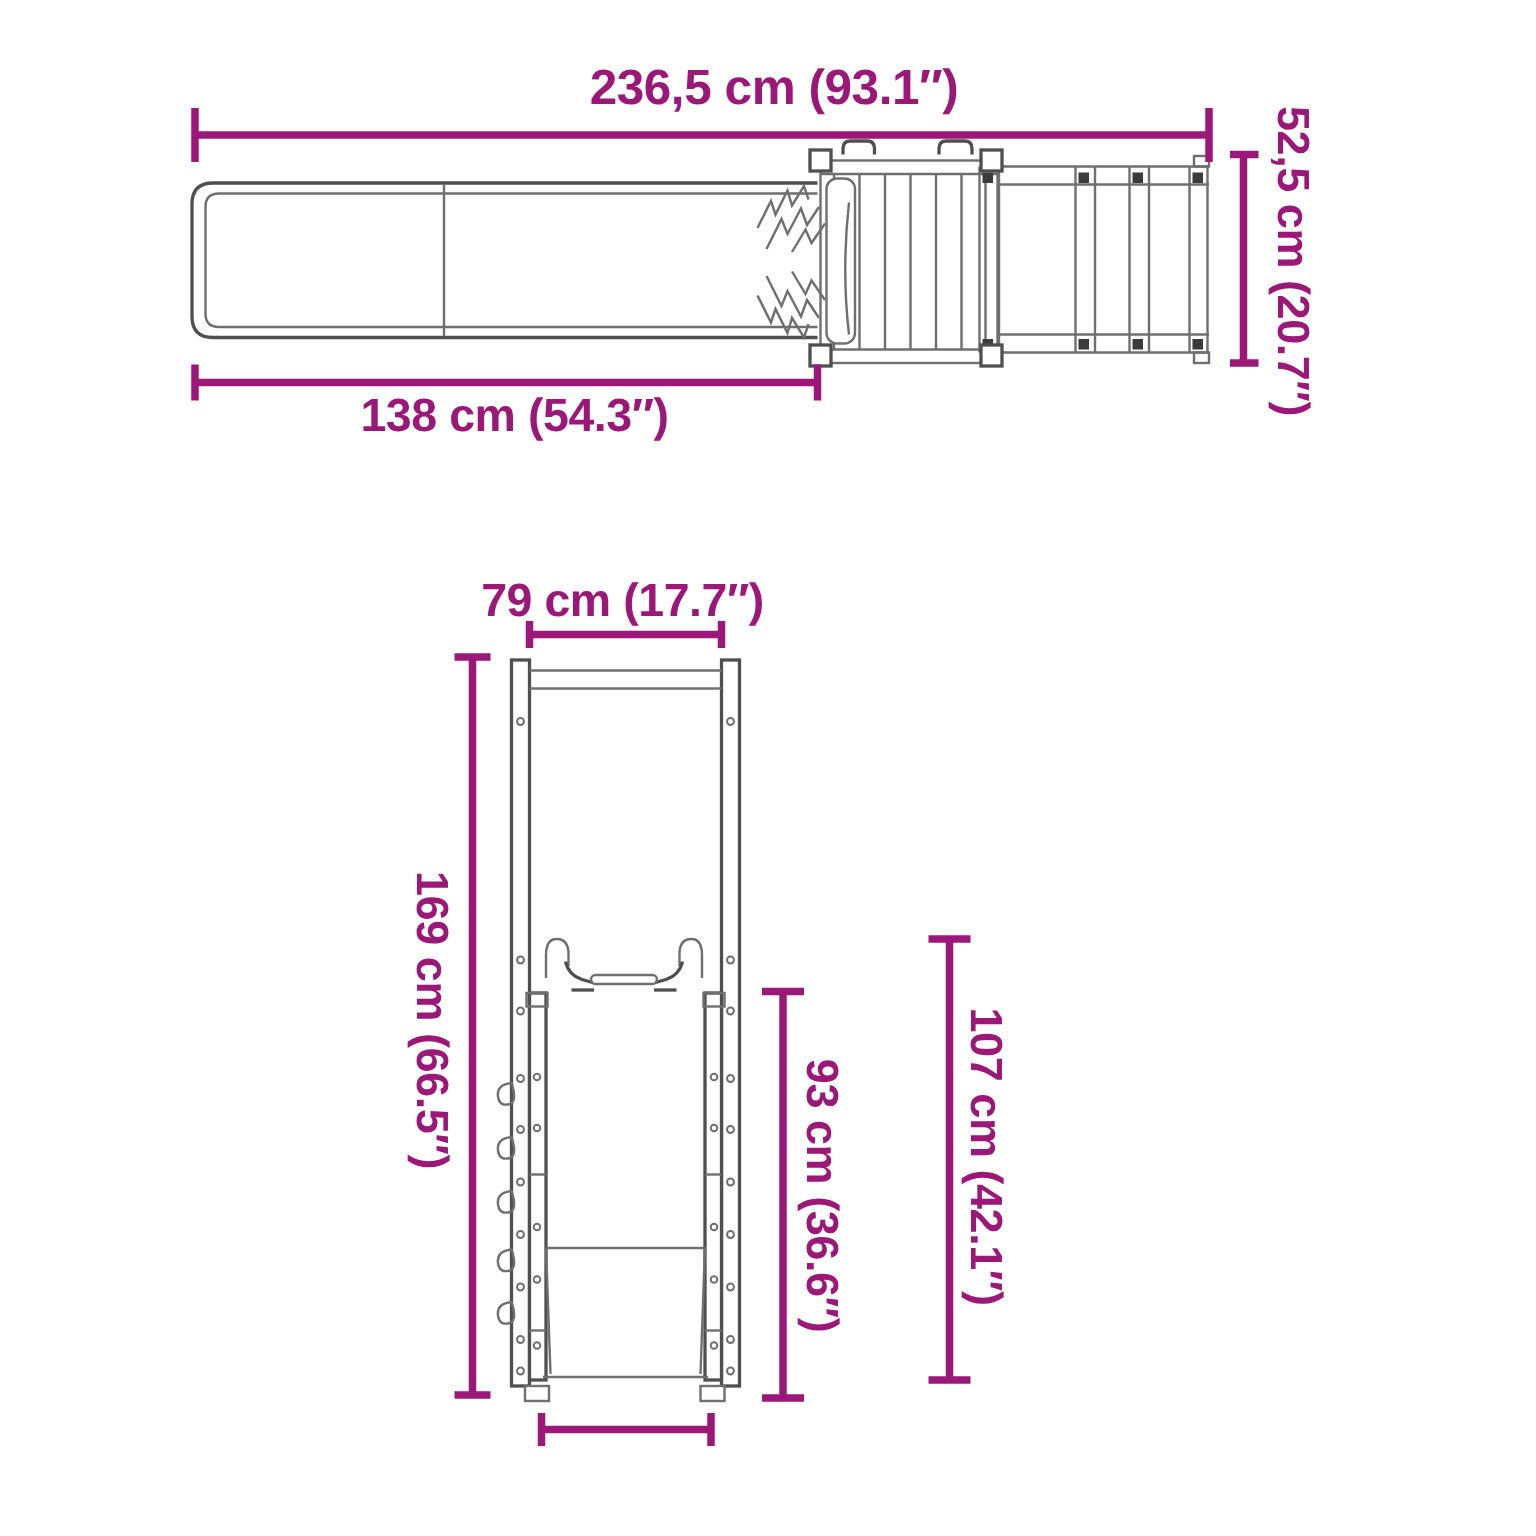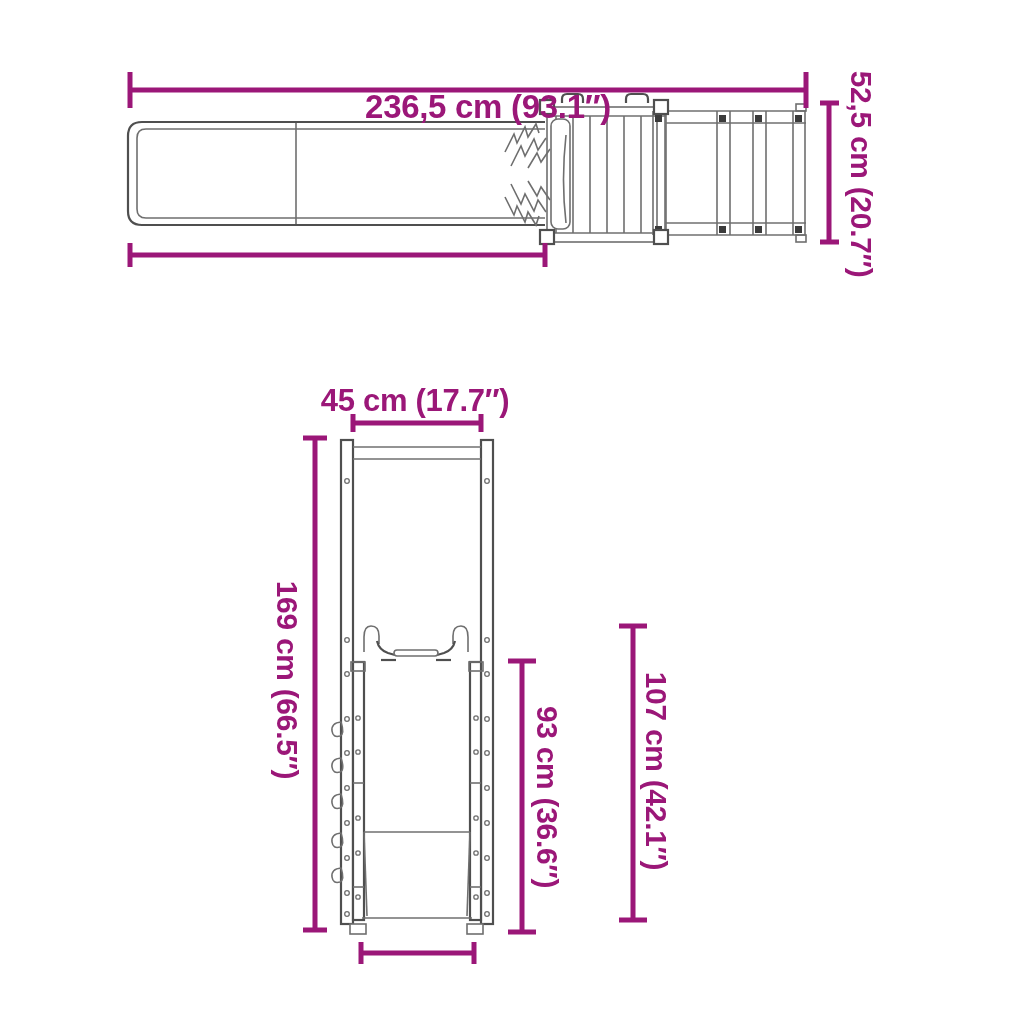--- a/index.html
+++ b/index.html
@@ -220,26 +220,27 @@
       <line class="dim" x1="633" y1="626" x2="633" y2="920"></line>
       <line class="dim" x1="619" y1="626" x2="647" y2="626"></line>
       <line class="dim" x1="619" y1="920" x2="647" y2="920"></line>
 
       <line class="dim" x1="361" y1="953" x2="474" y2="953"></line>
       <line class="dim" x1="361" y1="942" x2="361" y2="964"></line>
       <line class="dim" x1="474" y1="942" x2="474" y2="964"></line>
     </g>
   </svg>
 
-  <div class="lbl big" style="left:488px;top:58px;margin-top:48px;">236,5 cm (93.1″)</div>
+  <div class="lbl big" style="left:516px;top:58px;">236,5 cm (93.1″)</div>
 
   <div class="lbl v" style="left:861px;top:174px;">52,5 cm (20.7″)</div>
 
-
-  <div class="lbl h" style="left:415px;top:400px;">45 cm (17.7″)</div>
+  <div class="lbl h" style="left:343px;top:277px;">138 cm (54.3″)</div>
+
+  <div class="lbl h" style="left:415px;top:400px;">79 cm (17.7″)</div>
 
   <div class="lbl v" style="left:287px;top:680px;">169 cm (66.5″)</div>
 
   <div class="lbl v" style="left:547px;top:797px;">93 cm (36.6″)</div>
 
   <div class="lbl v" style="left:656px;top:771px;">107 cm (42.1″)</div>
 
 </div>
 
 </body></html>

